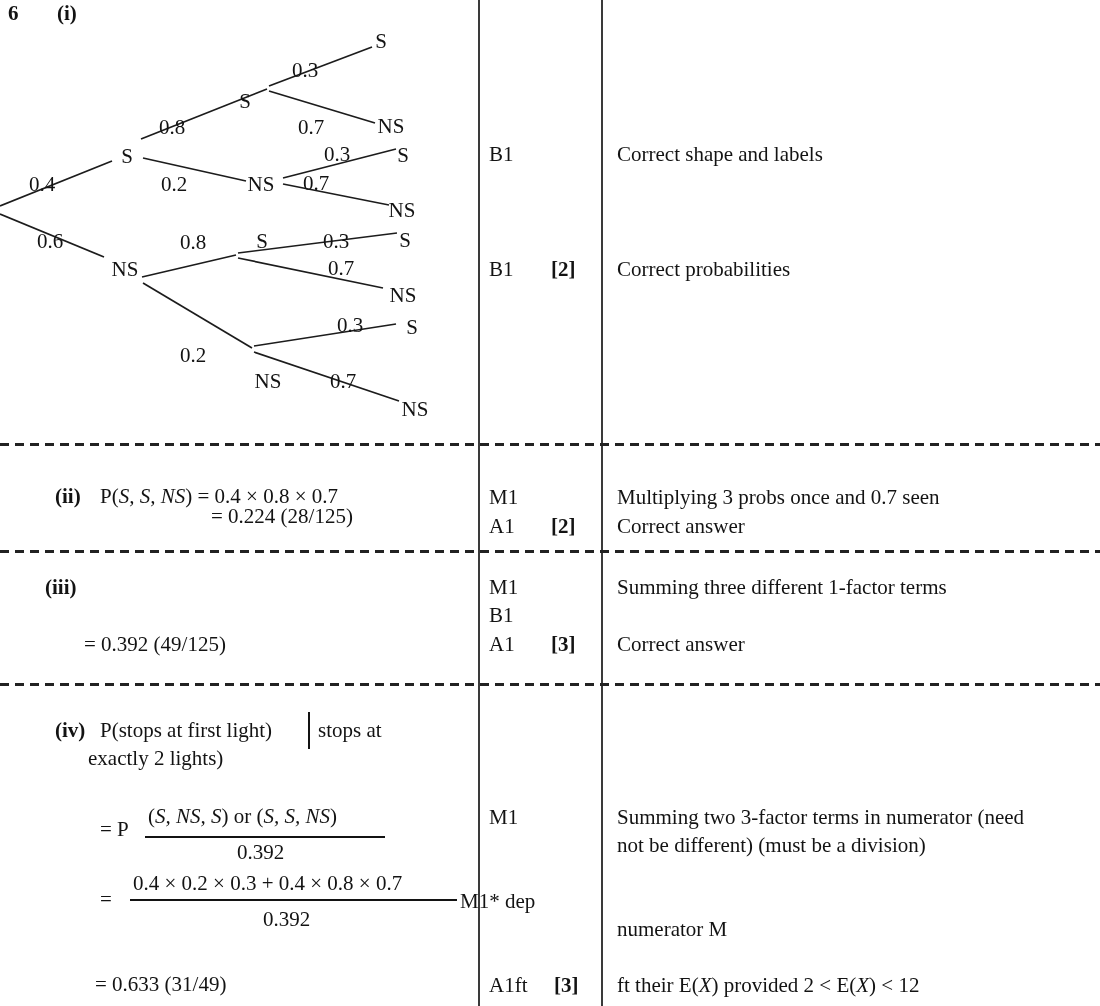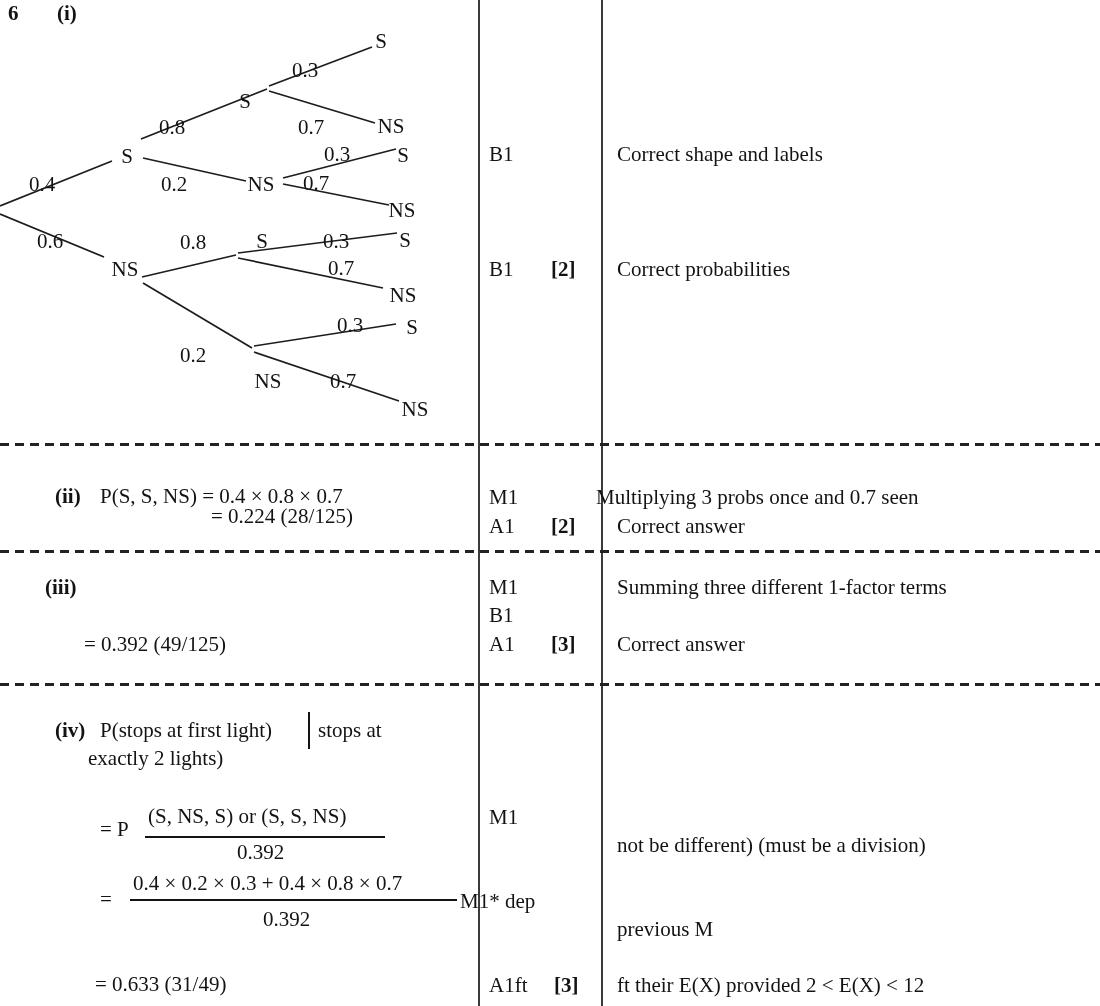--- a/index.html
+++ b/index.html
@@ -1,20 +1,20 @@
 <!DOCTYPE html>
 <html><head>
 <meta charset="utf-8">
 <style>
   html,body{margin:0;padding:0;background:#fff;}
   .page{position:relative;width:1100px;height:1006px;background:#fff;overflow:hidden;
         font-family:"Liberation Serif", serif;color:#131313;}
   .tl{position:absolute;white-space:nowrap;font-size:21px;line-height:1;transform:translateY(-53%);}
   .b{font-weight:bold;}
-  .i{}
+  .i{font-style:italic;}
   .vr{position:absolute;top:0;height:1006px;width:2px;background:#3a3a3a;}
   .dash{position:absolute;left:0;width:1100px;height:3px;
         background:repeating-linear-gradient(90deg,#222 0 9px,transparent 9px 15px);}
   .fbar{position:absolute;height:2px;background:#131313;}
   .cbar{position:absolute;width:2px;background:#131313;}
   svg text{font-family:"Liberation Serif", serif;font-size:21px;fill:#131313;}
   svg line{stroke:#1c1c1c;stroke-width:1.7;}
 </style>
 </head>
 <body>
@@ -119,23 +119,24 @@
   <div class="tl" style="left:489px;top:616px">B1</div>
   <div class="tl" style="left:489px;top:645px">A1</div>
   <div class="tl b" style="left:551px;top:645px">[3]</div>
   <div class="tl" style="left:489px;top:818px">M1</div>
   <div class="tl" style="left:460px;top:902px">M1* dep</div>
   <div class="tl" style="left:489px;top:986px">A1ft</div>
   <div class="tl b" style="left:554px;top:986px">[3]</div>
 
   <div class="tl" style="left:617px;top:155px">Correct shape and labels</div>
   <div class="tl" style="left:617px;top:270px">Correct probabilities</div>
-  <div class="tl" style="left:596px;top:498px">Multiplying 3 probs once and 0.7 seen</div>
+  <div class="tl" style="left:617px;top:498px">Multiplying 3 probs once and 0.7 seen</div>
   <div class="tl" style="left:617px;top:527px">Correct answer</div>
   <div class="tl" style="left:617px;top:588px">Summing three different 1-factor terms</div>
   <div class="tl" style="left:617px;top:645px">Correct answer</div>
+  <div class="tl" style="left:617px;top:818px">Summing two 3-factor terms in numerator (need</div>
   <div class="tl" style="left:617px;top:846px">not be different) (must be a division)</div>
-  <div class="tl" style="left:617px;top:930px">previous M</div>
+  <div class="tl" style="left:617px;top:930px">numerator M</div>
   <div class="tl" style="left:617px;top:986px">
     <span>ft their E(</span><span class="i">X</span><span>) provided 2 &lt; E(</span><span class="i">X</span><span>) &lt; 12</span>
   </div>
 
 </div>
 
 </body></html>

